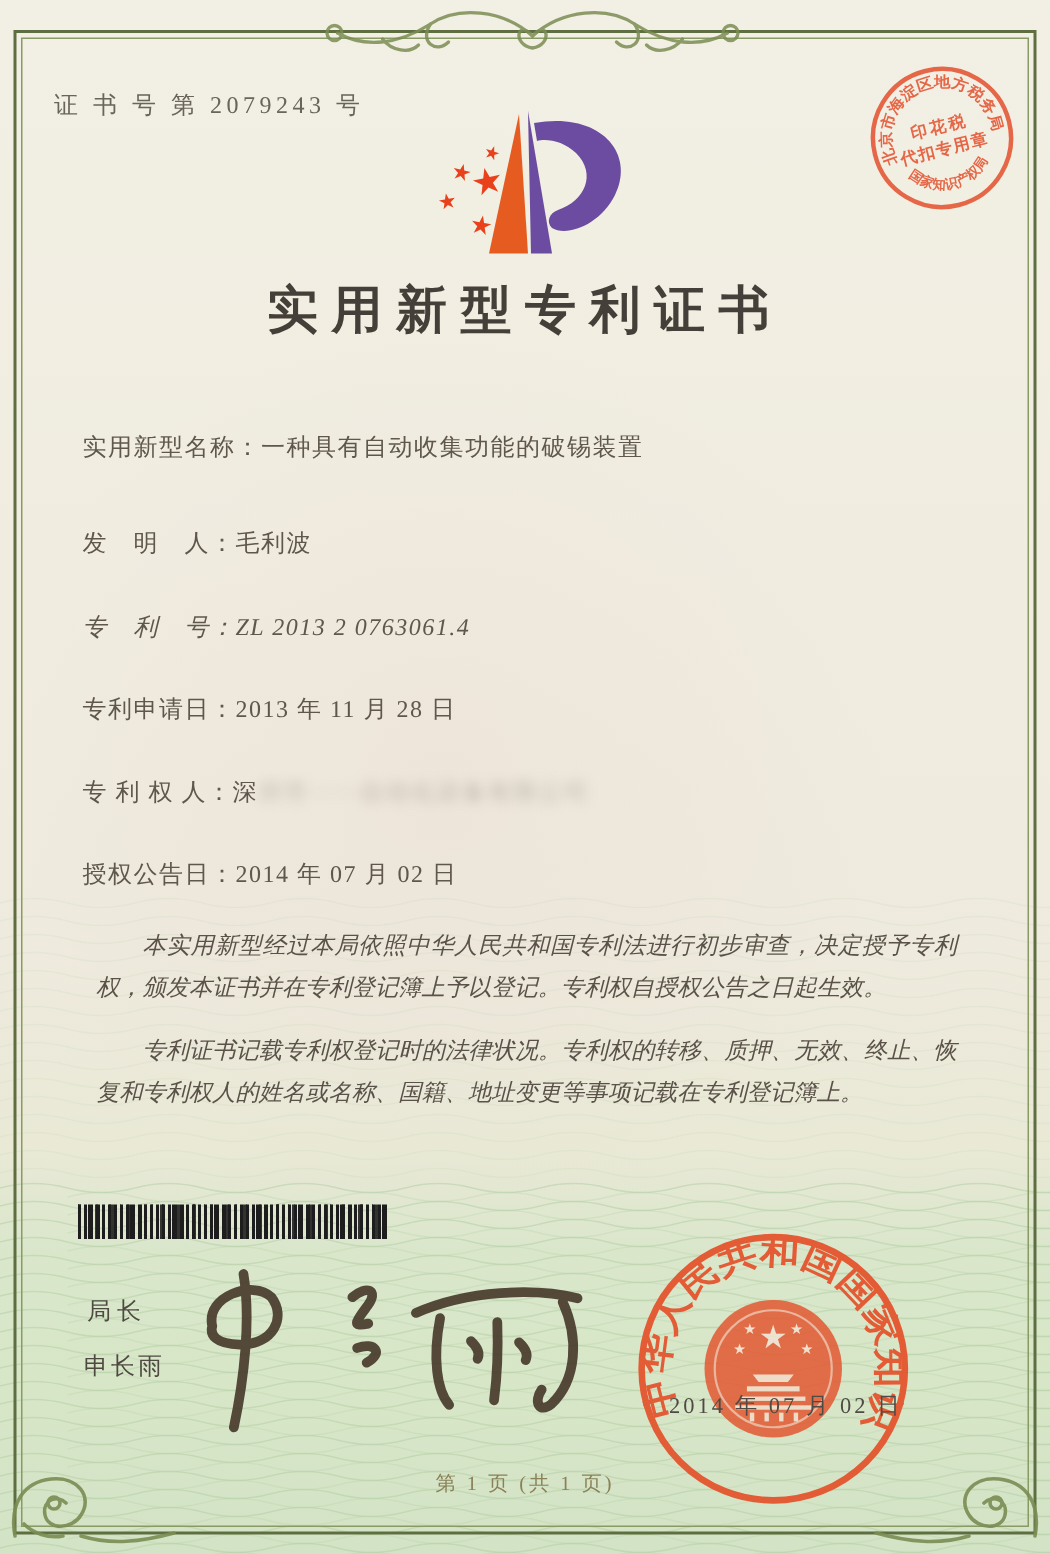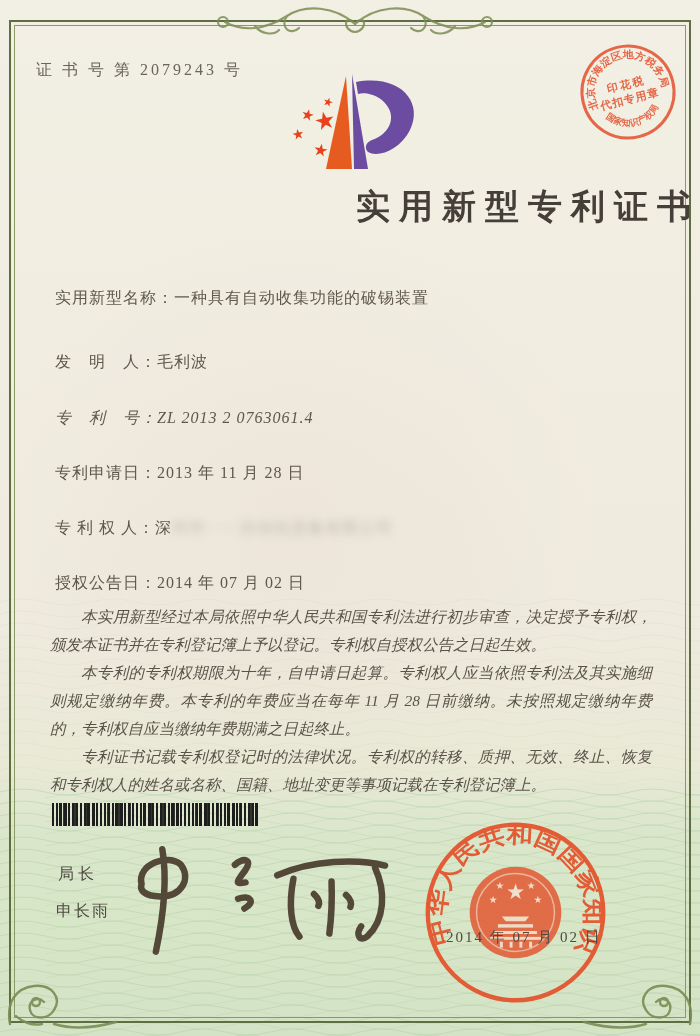--- a/index.html
+++ b/index.html
@@ -13,27 +13,27 @@
   .abs{position:absolute;}
   
   .frame-outer{position:absolute;left:9px;top:20px;right:9px;bottom:13px;border:2px solid #5f6e40;z-index:3;pointer-events:none;}
   .frame-inner{position:absolute;inset:3px;border:1px solid #8a9a64;}
   
   .green-zone{position:absolute;left:0;right:0;top:770px;bottom:0;z-index:1;
     background:linear-gradient(180deg, rgba(214,231,200,0) 0%, rgba(210,229,196,.55) 25%, #d8e6c8 60%, #d3e3c5 100%);}
   .waves{z-index:2;pointer-events:none;}
   
   .cert-no{left:36px;top:60px;font-size:16px;letter-spacing:3px;color:#6a655a;z-index:4;}
-  .title{left:0;right:0;top:184px;text-align:right;font-size:34px;font-weight:600;
+  .title{left:0;right:0;top:184px;text-align:center;font-size:34px;font-weight:600;
          letter-spacing:9px;color:#453f39;z-index:4;}
   .field{left:55px;font-size:16px;color:#5f574c;letter-spacing:1px;z-index:4;white-space:nowrap;}
   .redacted{filter:blur(4px);opacity:.5;color:#8f8b80;}
   .paras{left:50px;top:603px;width:602px;z-index:4;color:#5a5248;font-size:15.5px;
          line-height:28px;font-style:italic;text-align:justify;}
-  .paras p{margin:0;text-indent:2em;}
+  .paras p{margin:14px;text-indent:2em;}
   .barcode{left:52px;top:803px;width:206px;height:23px;z-index:4;
     background-image:
       repeating-linear-gradient(90deg,#1d1d1d 0 2px,transparent 2px 4px),
       repeating-linear-gradient(90deg,#1d1d1d 0 1px,transparent 1px 7px),
       repeating-linear-gradient(90deg,rgba(20,20,20,.85) 0 2px,transparent 2px 11px);}
   .sig-title{left:58px;top:864px;font-size:16px;color:#4e4a42;letter-spacing:4px;z-index:4;font-family:"Liberation Sans",sans-serif;}
   .sig-name{left:56px;top:901px;font-size:16px;color:#4e4a42;letter-spacing:2px;z-index:4;font-family:"Liberation Sans",sans-serif;}
   .signature-svg{left:118px;top:836px;z-index:5;}
   .seal-date{left:446px;top:928px;font-size:15px;color:#4f4b44;letter-spacing:2px;z-index:7;}
   .footer{left:0;right:0;top:980px;text-align:center;font-size:13.5px;color:#8a8158;letter-spacing:2px;z-index:4;}
@@ -126,21 +126,20 @@
   </div>
   <div class="abs field" style="top:518px;">
     <span>专 利 权 人：</span><span>深</span><span class="redacted">圳市⋯⋯自动化设备有限公司</span>
   </div>
   <div class="abs field" style="top:573px;">
     <span>授权公告日：</span><span>2014 年 07 月 02 日</span>
   </div>
 
   <div class="abs paras">
     <p>本实用新型经过本局依照中华人民共和国专利法进行初步审查，决定授予专利权，颁发本证书并在专利登记簿上予以登记。专利权自授权公告之日起生效。</p>
-    <p>本专利的专利权期限为十年，自申请日起算。专利权人应当依照专利法及其实施细则规定缴纳年费。本专利的年费应当在每年 11 月 28 日前缴纳。未按照规定缴纳年费的，专利权自应当缴纳年费期满之日起终止。</p>
     <p>专利证书记载专利权登记时的法律状况。专利权的转移、质押、无效、终止、恢复和专利权人的姓名或名称、国籍、地址变更等事项记载在专利登记簿上。</p>
   </div>
 
   <div class="abs barcode"></div>
 
   <div class="abs sig-title">局长</div>
   <div class="abs sig-name">申长雨</div>
 
   <svg class="abs signature-svg" width="285" height="128" viewBox="0 0 285 128">
     <g fill="none" stroke="#46382a" stroke-width="6.5" stroke-linecap="round" stroke-linejoin="round" opacity="0.9" transform="rotate(-2 140 60)">
@@ -199,14 +198,15 @@
     <text font-size="10" fill="#e4502c" font-weight="bold" font-family="'Liberation Serif',serif">
       <textPath href="#taxTop" textLength="120" lengthAdjust="spacingAndGlyphs">北京市海淀区地方税务局</textPath>
     </text>
     <text font-size="9" fill="#e4502c" font-weight="bold" font-family="'Liberation Serif',serif">
       <textPath href="#taxBottom" textLength="62" lengthAdjust="spacingAndGlyphs">国家知识产权局</textPath>
     </text>
     <text x="50" y="46" font-size="11" fill="#e4502c" font-weight="bold" text-anchor="middle" letter-spacing="2" font-family="'Liberation Serif',serif">印花税</text>
     <text x="50" y="61" font-size="11" fill="#e4502c" font-weight="bold" text-anchor="middle" letter-spacing="1" font-family="'Liberation Serif',serif">代扣专用章</text>
   </svg>
 
+  <div class="abs footer">第 1 页 (共 1 页)</div>
 
 </div>
 
 </body></html>

